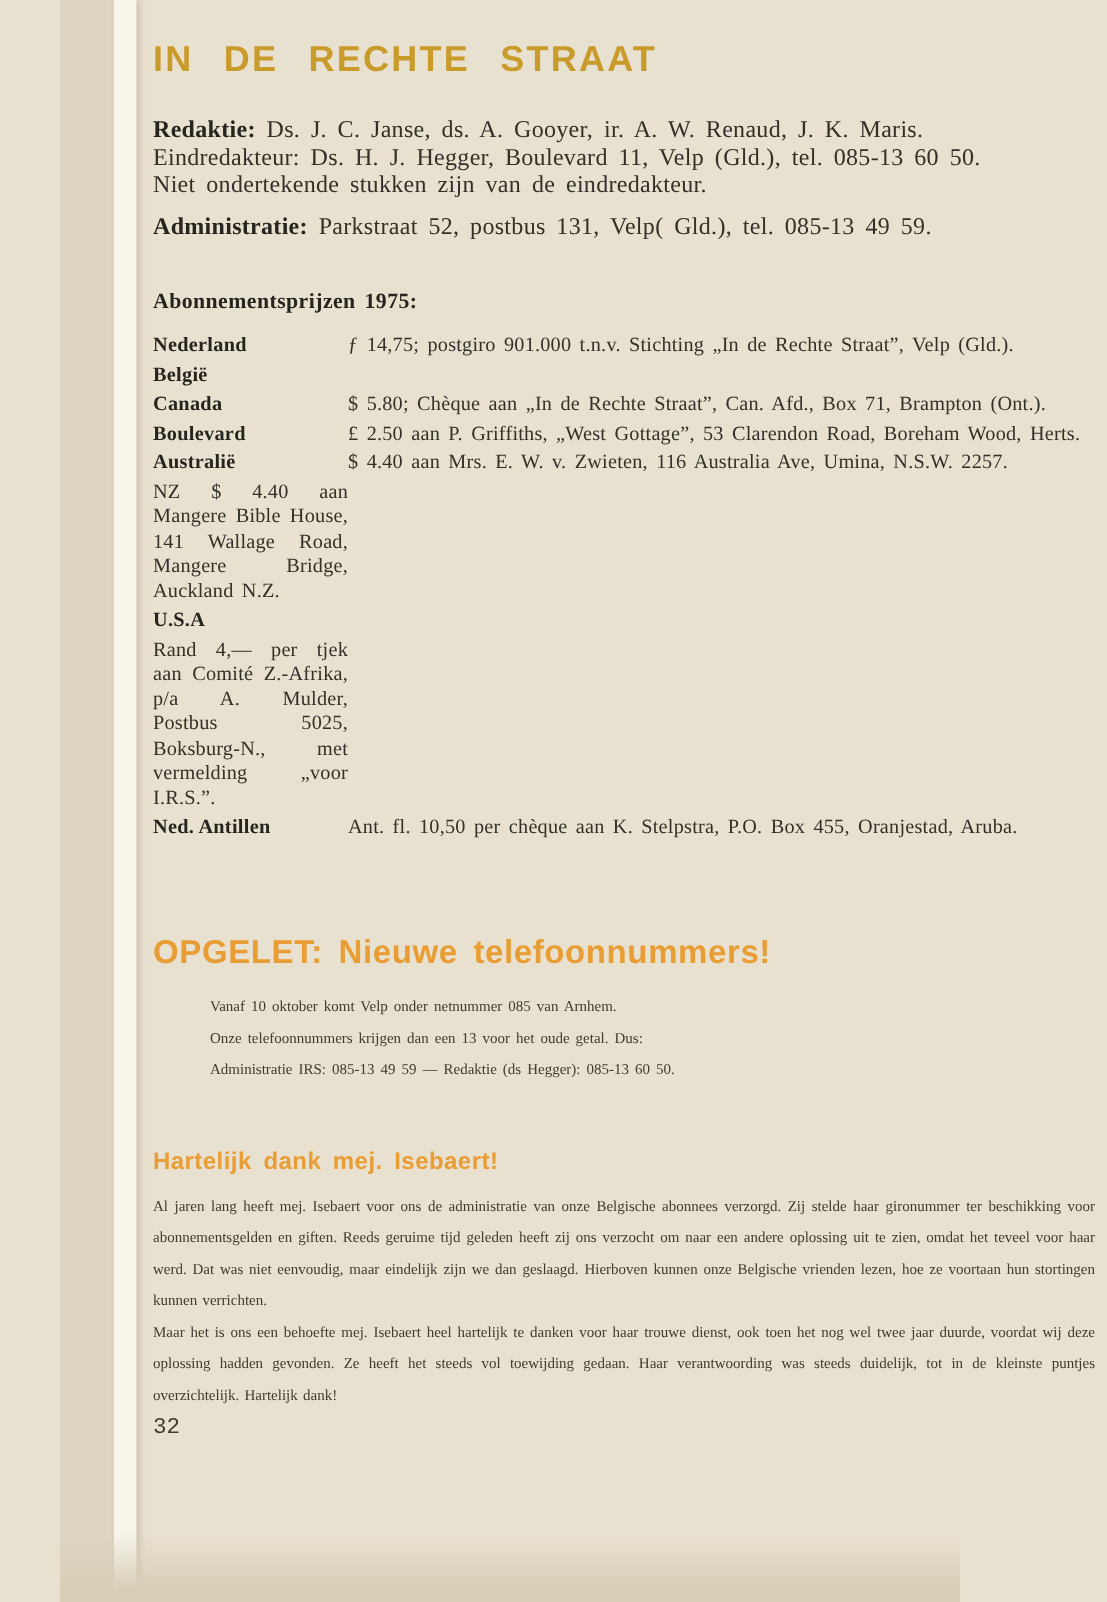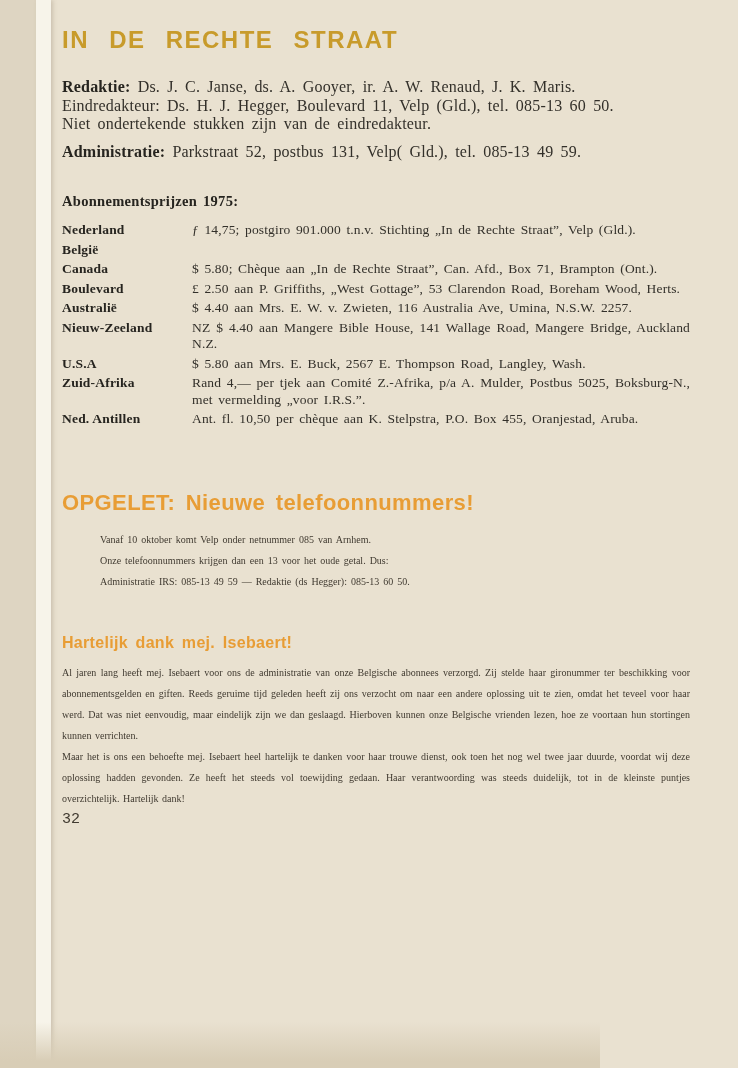--- a/index.html
+++ b/index.html
@@ -3,21 +3,21 @@
 <meta charset="utf-8">
 <style>
   :root{
     --page-bg:#e9e1d0; --gutter-outer:#ded5c2; --gutter-white:#f7f4ea;
     --accent-gold:#c89b2b; --accent-orange:#e89d35;
     --ink:#33302a; --ink-bold:#26241f; --body-ink:#403a30;
   }
   html,body{margin:0;padding:0;}
   body{width:738px;height:1068px;overflow:hidden;background:var(--page-bg);
        font-family:"Liberation Serif", serif;}
-  .page{position:relative;width:600px;height:1068px;background:var(--page-bg);}
+  .page{position:relative;width:600px;height:1068px;background:var(--page-bg);margin-left:40px;}
   .edge-left-outer{position:absolute;left:0;top:0;width:36px;height:100%;
        background:var(--gutter-outer);}
   .edge-left-white{position:absolute;left:36px;top:0;width:15px;height:100%;
        background:var(--gutter-white);box-shadow:2px 0 4px rgba(120,105,80,.25);}
   .bottom-shade{position:absolute;left:0;bottom:0;width:100%;height:46px;
        background:linear-gradient(to bottom, rgba(216,205,182,0), #d8cdb6 85%);}
   .content{position:absolute;left:62px;top:0;width:628px;}
 
   h1.title{margin:26px 0 0 0;font-family:"Liberation Sans", sans-serif;
        font-weight:700;font-size:24px;letter-spacing:1.5px;word-spacing:12px;
@@ -87,29 +87,26 @@
       </div>
       <div class="sub-row">
         <div class="country">Boulevard</div>
         <div class="details">£ 2.50 aan P. Griffiths, „West Gottage”, 53 Clarendon Road, Boreham Wood, Herts.</div>
       </div>
       <div class="sub-row">
         <div class="country">Australië</div>
         <div class="details">$ 4.40 aan Mrs. E. W. v. Zwieten, 116 Australia Ave, Umina, N.S.W. 2257.</div>
       </div>
       <div class="sub-row">
-        <div class="country">Nieuw-Zeeland</div>
         <div class="details">NZ $ 4.40 aan Mangere Bible House, 141 Wallage Road, Mangere Bridge, Auckland N.Z.</div>
       </div>
       <div class="sub-row">
         <div class="country">U.S.A</div>
-        <div class="details">$ 5.80 aan Mrs. E. Buck, 2567 E. Thompson Road, Langley, Wash.</div>
       </div>
       <div class="sub-row">
-        <div class="country">Zuid-Afrika</div>
         <div class="details">Rand 4,— per tjek aan Comité Z.-Afrika, p/a A. Mulder, Postbus 5025, Boksburg-N., met vermelding „voor I.R.S.”.</div>
       </div>
       <div class="sub-row">
         <div class="country">Ned. Antillen</div>
         <div class="details">Ant. fl. 10,50 per chèque aan K. Stelpstra, P.O. Box 455, Oranjestad, Aruba.</div>
       </div>
     </div>
 
     <div class="notice">
       <h2>OPGELET: Nieuwe telefoonnummers!</h2>

